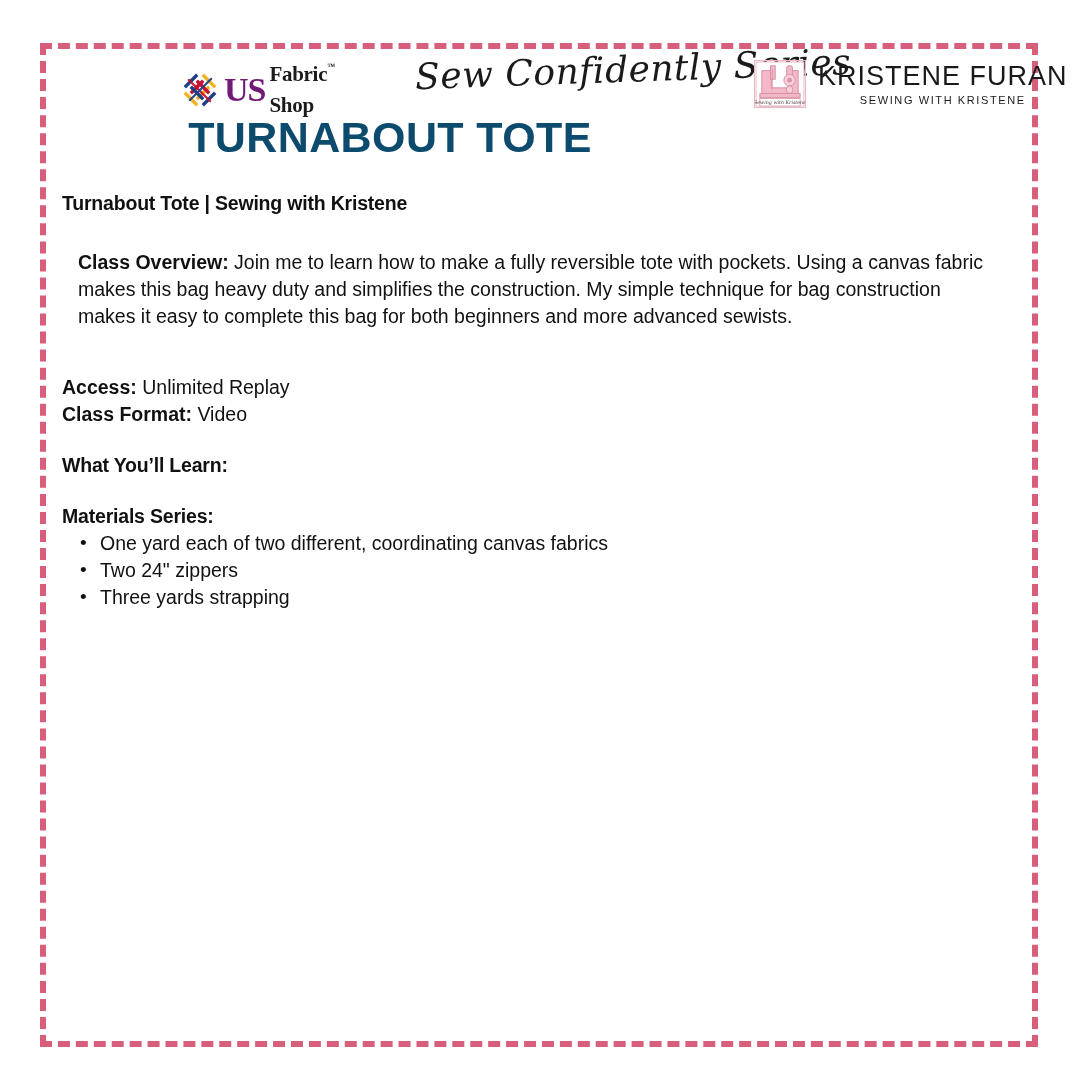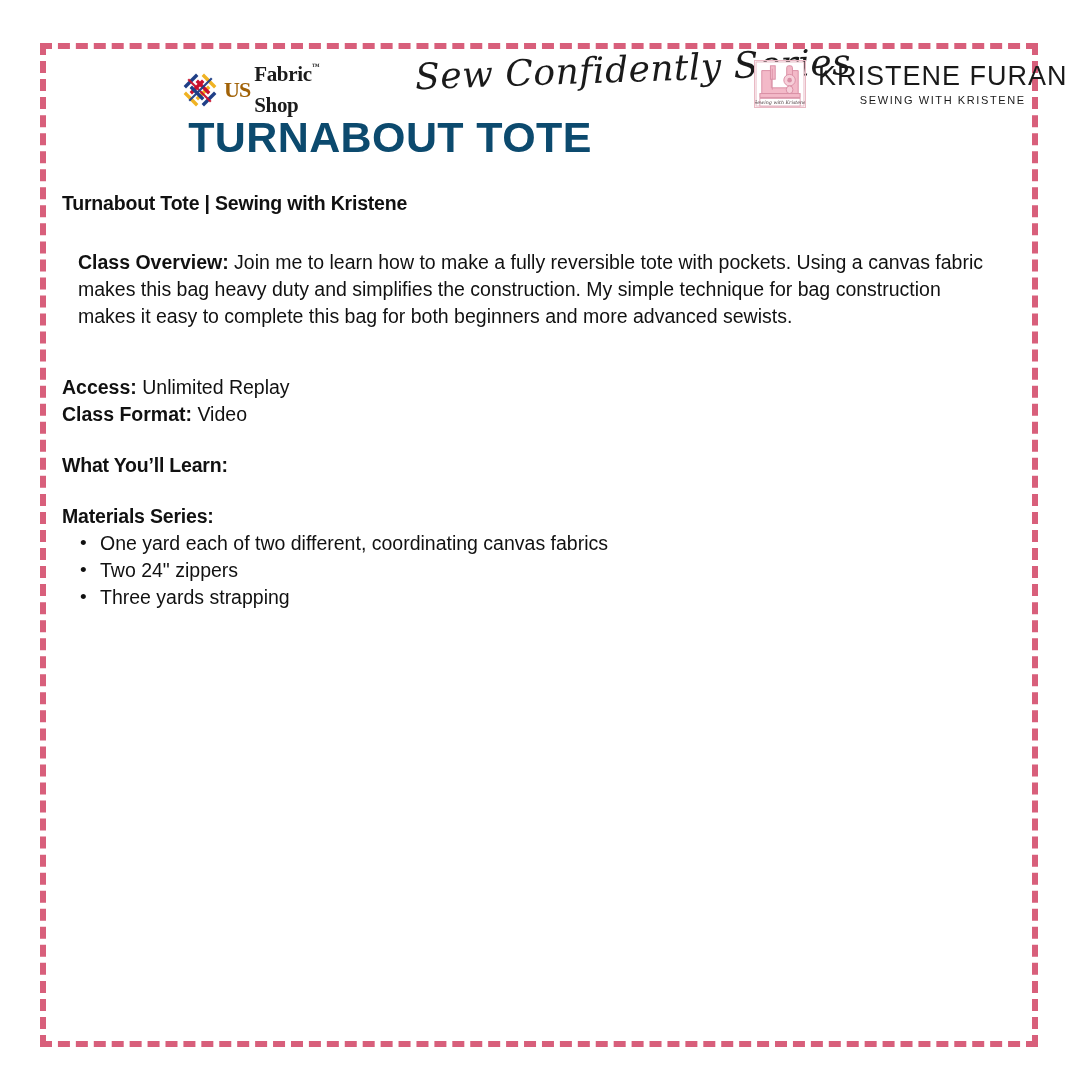--- a/index.html
+++ b/index.html
@@ -65,23 +65,23 @@
     flex: 0 0 auto;
   }
   .usfs-word {
     display: flex;
     align-items: center;
     gap: 4px;
   }
   .usfs-us {
     font-family: "Liberation Serif", serif;
     font-weight: bold;
-    font-size: 22px;
+    font-size: 34px;
     line-height: 0.95;
-    color: #a16207;
+    color: #701a75;
     letter-spacing: -1px;
   }
   .usfs-stack {
     display: flex;
     flex-direction: column;
     line-height: 0.92;
     position: relative;
     gap: 12px;
   }
   .usfs-stack span {

